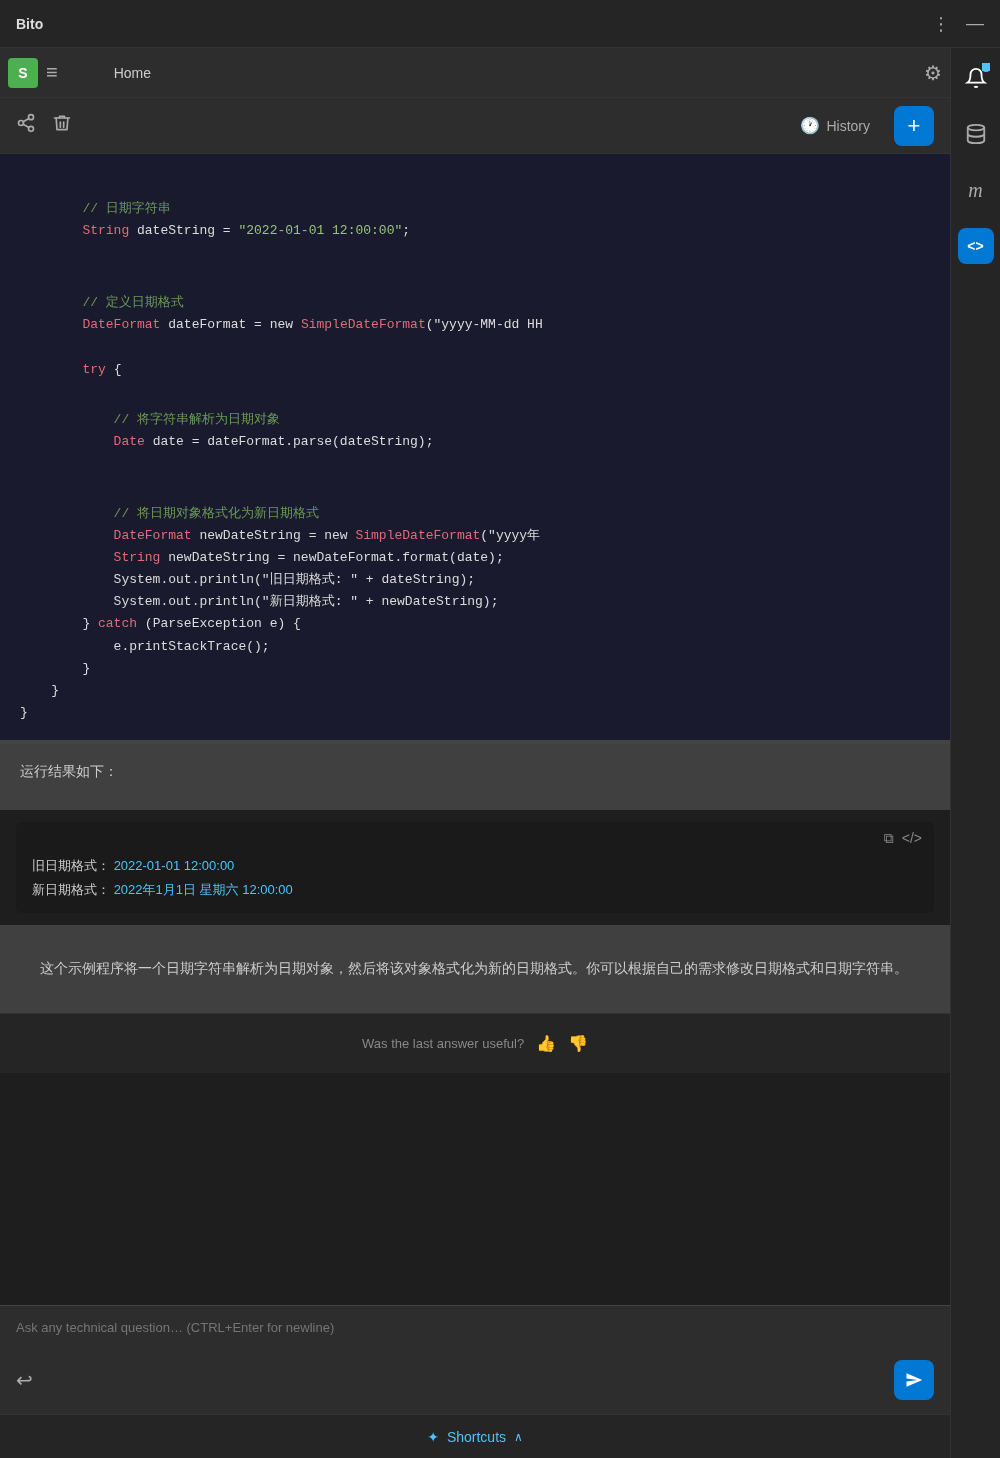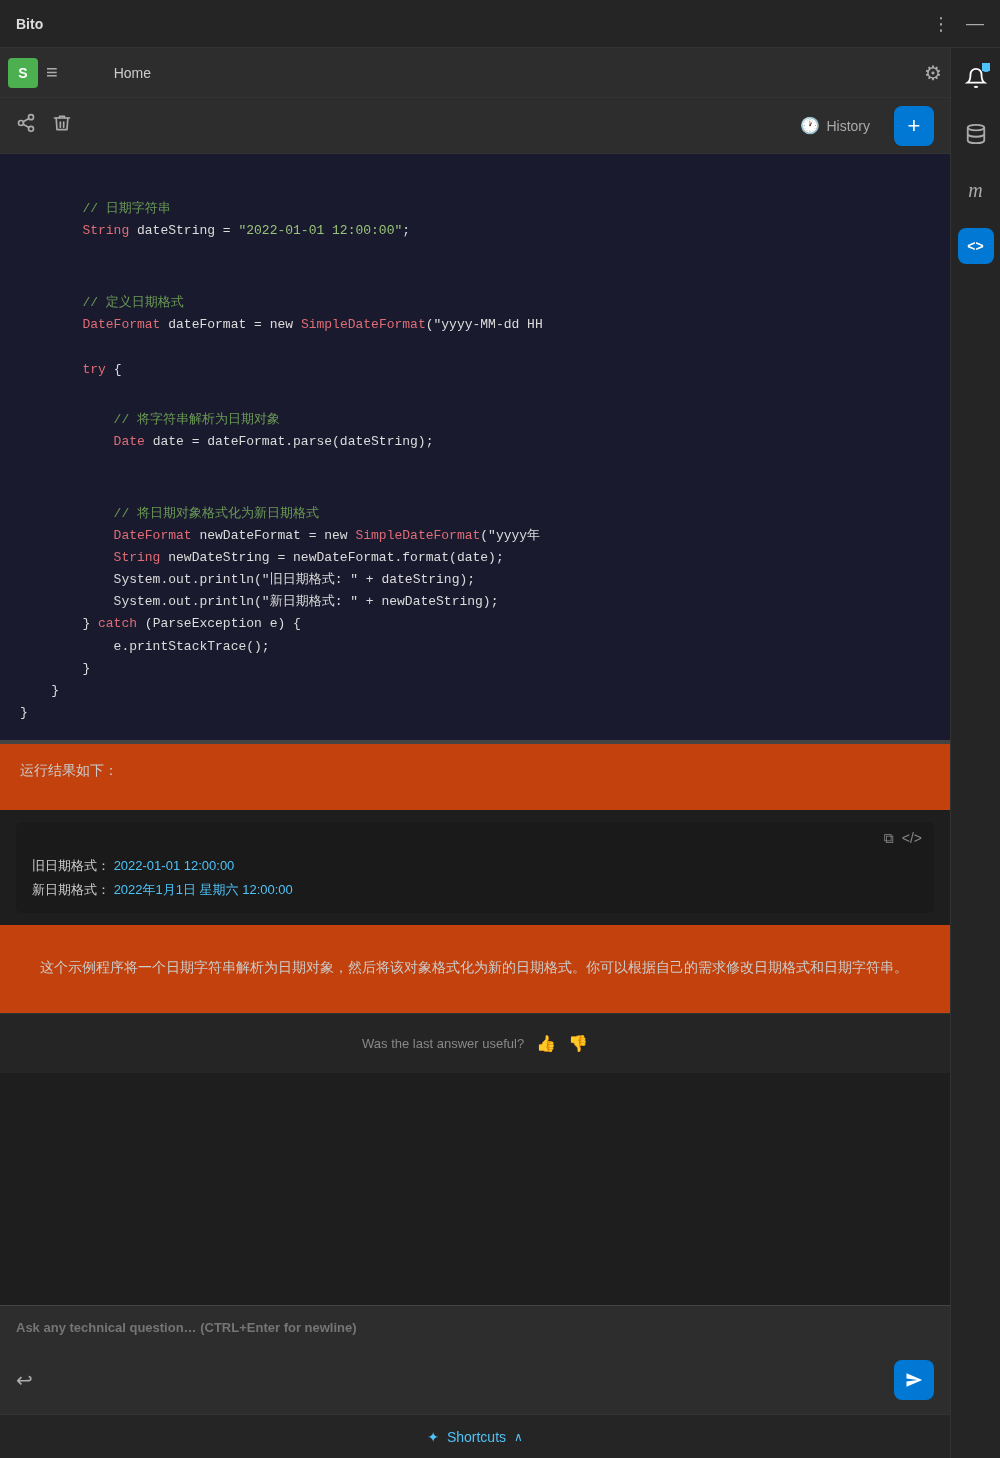--- a/index.html
+++ b/index.html
@@ -196,23 +196,22 @@
       display: block;
     }
     .comment { color: #6a9955; margin-top: 28px; }
     .keyword { color: #e06c75; }
     .type { color: #e06c75; }
     .string { color: #98c379; }
     .plain { color: #dcdcdc; }
 
     
     .response-area {
-      background: #c2410c;
+      background: #404040;
       padding: 16px 20px;
-      font-family: Liberation Mono, monospace;
     }
     .response-text {
       color: #ccc;
       font-size: 14px;
       line-height: 1.6;
       margin-bottom: 12px;
     }
 
     
     .output-block {
@@ -270,21 +269,20 @@
     }
     .input-textarea {
       background: transparent;
       border: none;
       outline: none;
       color: #888;
       font-size: 13px;
       resize: none;
       width: 100%;
       font-family: inherit;
-      font-weight: bold;
     }
     .input-toolbar {
       display: flex;
       align-items: center;
       justify-content: space-between;
     }
     .undo-btn {
       color: #aaa;
       font-size: 20px;
       cursor: pointer;
@@ -381,21 +379,21 @@
         <span class="code-line"><span class="type">        String</span><span class="plain"> dateString = </span><span class="string">"2022-01-01 12:00:00"</span><span class="plain">;</span></span>
         <span class="code-line"> </span>
         <span class="code-line comment">        // 定义日期格式</span>
         <span class="code-line"><span class="type">        DateFormat</span><span class="plain"> dateFormat = new </span><span class="type">SimpleDateFormat</span><span class="plain">("yyyy-MM-dd HH</span></span>
         <span class="code-line"> </span>
         <span class="code-line"><span class="keyword">        try</span><span class="plain"> {</span></span>
         <span class="code-line comment">            // 将字符串解析为日期对象</span>
         <span class="code-line"><span class="type">            Date</span><span class="plain"> date = dateFormat.parse(dateString);</span></span>
         <span class="code-line"> </span>
         <span class="code-line comment">            // 将日期对象格式化为新日期格式</span>
-        <span class="code-line"><span class="type">            DateFormat</span><span class="plain"> newDateFormat = new </span><span class="type">SimpleDateFormat</span><span class="plain">("yyyy年</span></span>
+        <span class="code-line"><span class="type">            DateFormat</span><span class="plain"> newDateString = new </span><span class="type">SimpleDateFormat</span><span class="plain">("yyyy年</span></span>
         <span class="code-line"><span class="type">            String</span><span class="plain"> newDateString = newDateFormat.format(date);</span></span>
         <span class="code-line plain">            System.out.println("旧日期格式: " + dateString);</span>
         <span class="code-line plain">            System.out.println("新日期格式: " + newDateString);</span>
         <span class="code-line"><span class="plain">        } </span><span class="keyword">catch</span><span class="plain"> (ParseException e) {</span></span>
         <span class="code-line plain">            e.printStackTrace();</span>
         <span class="code-line plain">        }</span>
         <span class="code-line plain">    }</span>
         <span class="code-line plain">}</span>
       </div>
 

